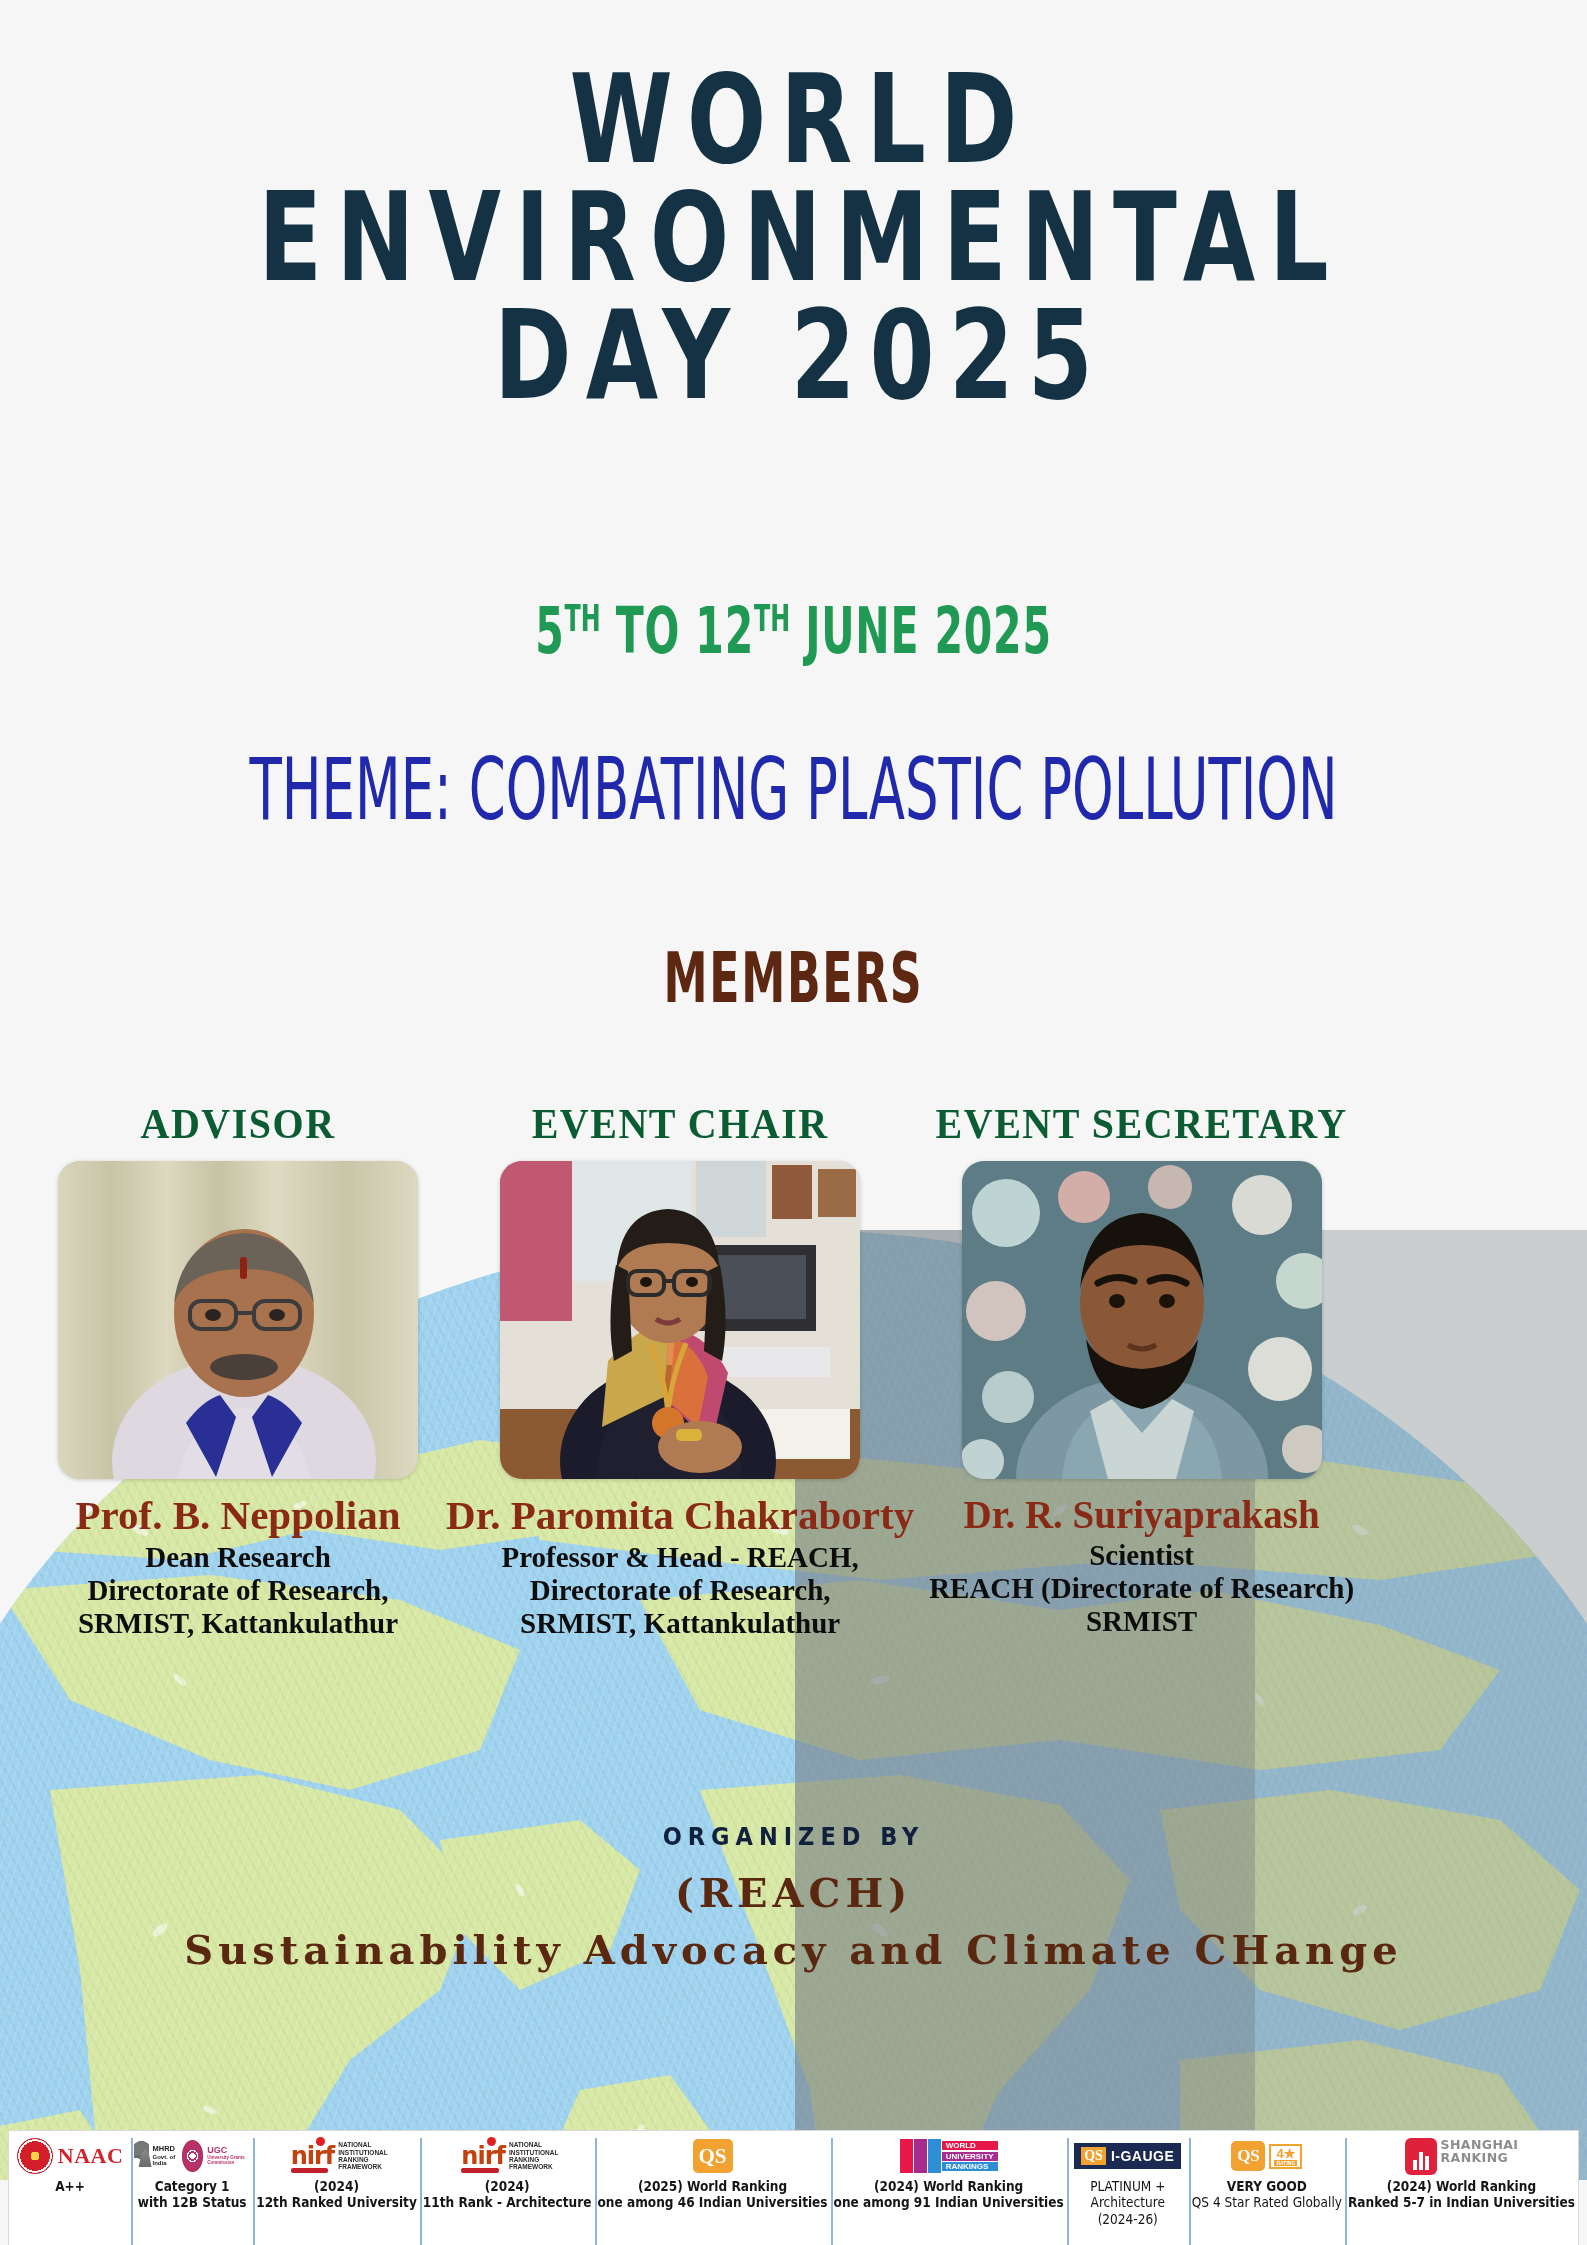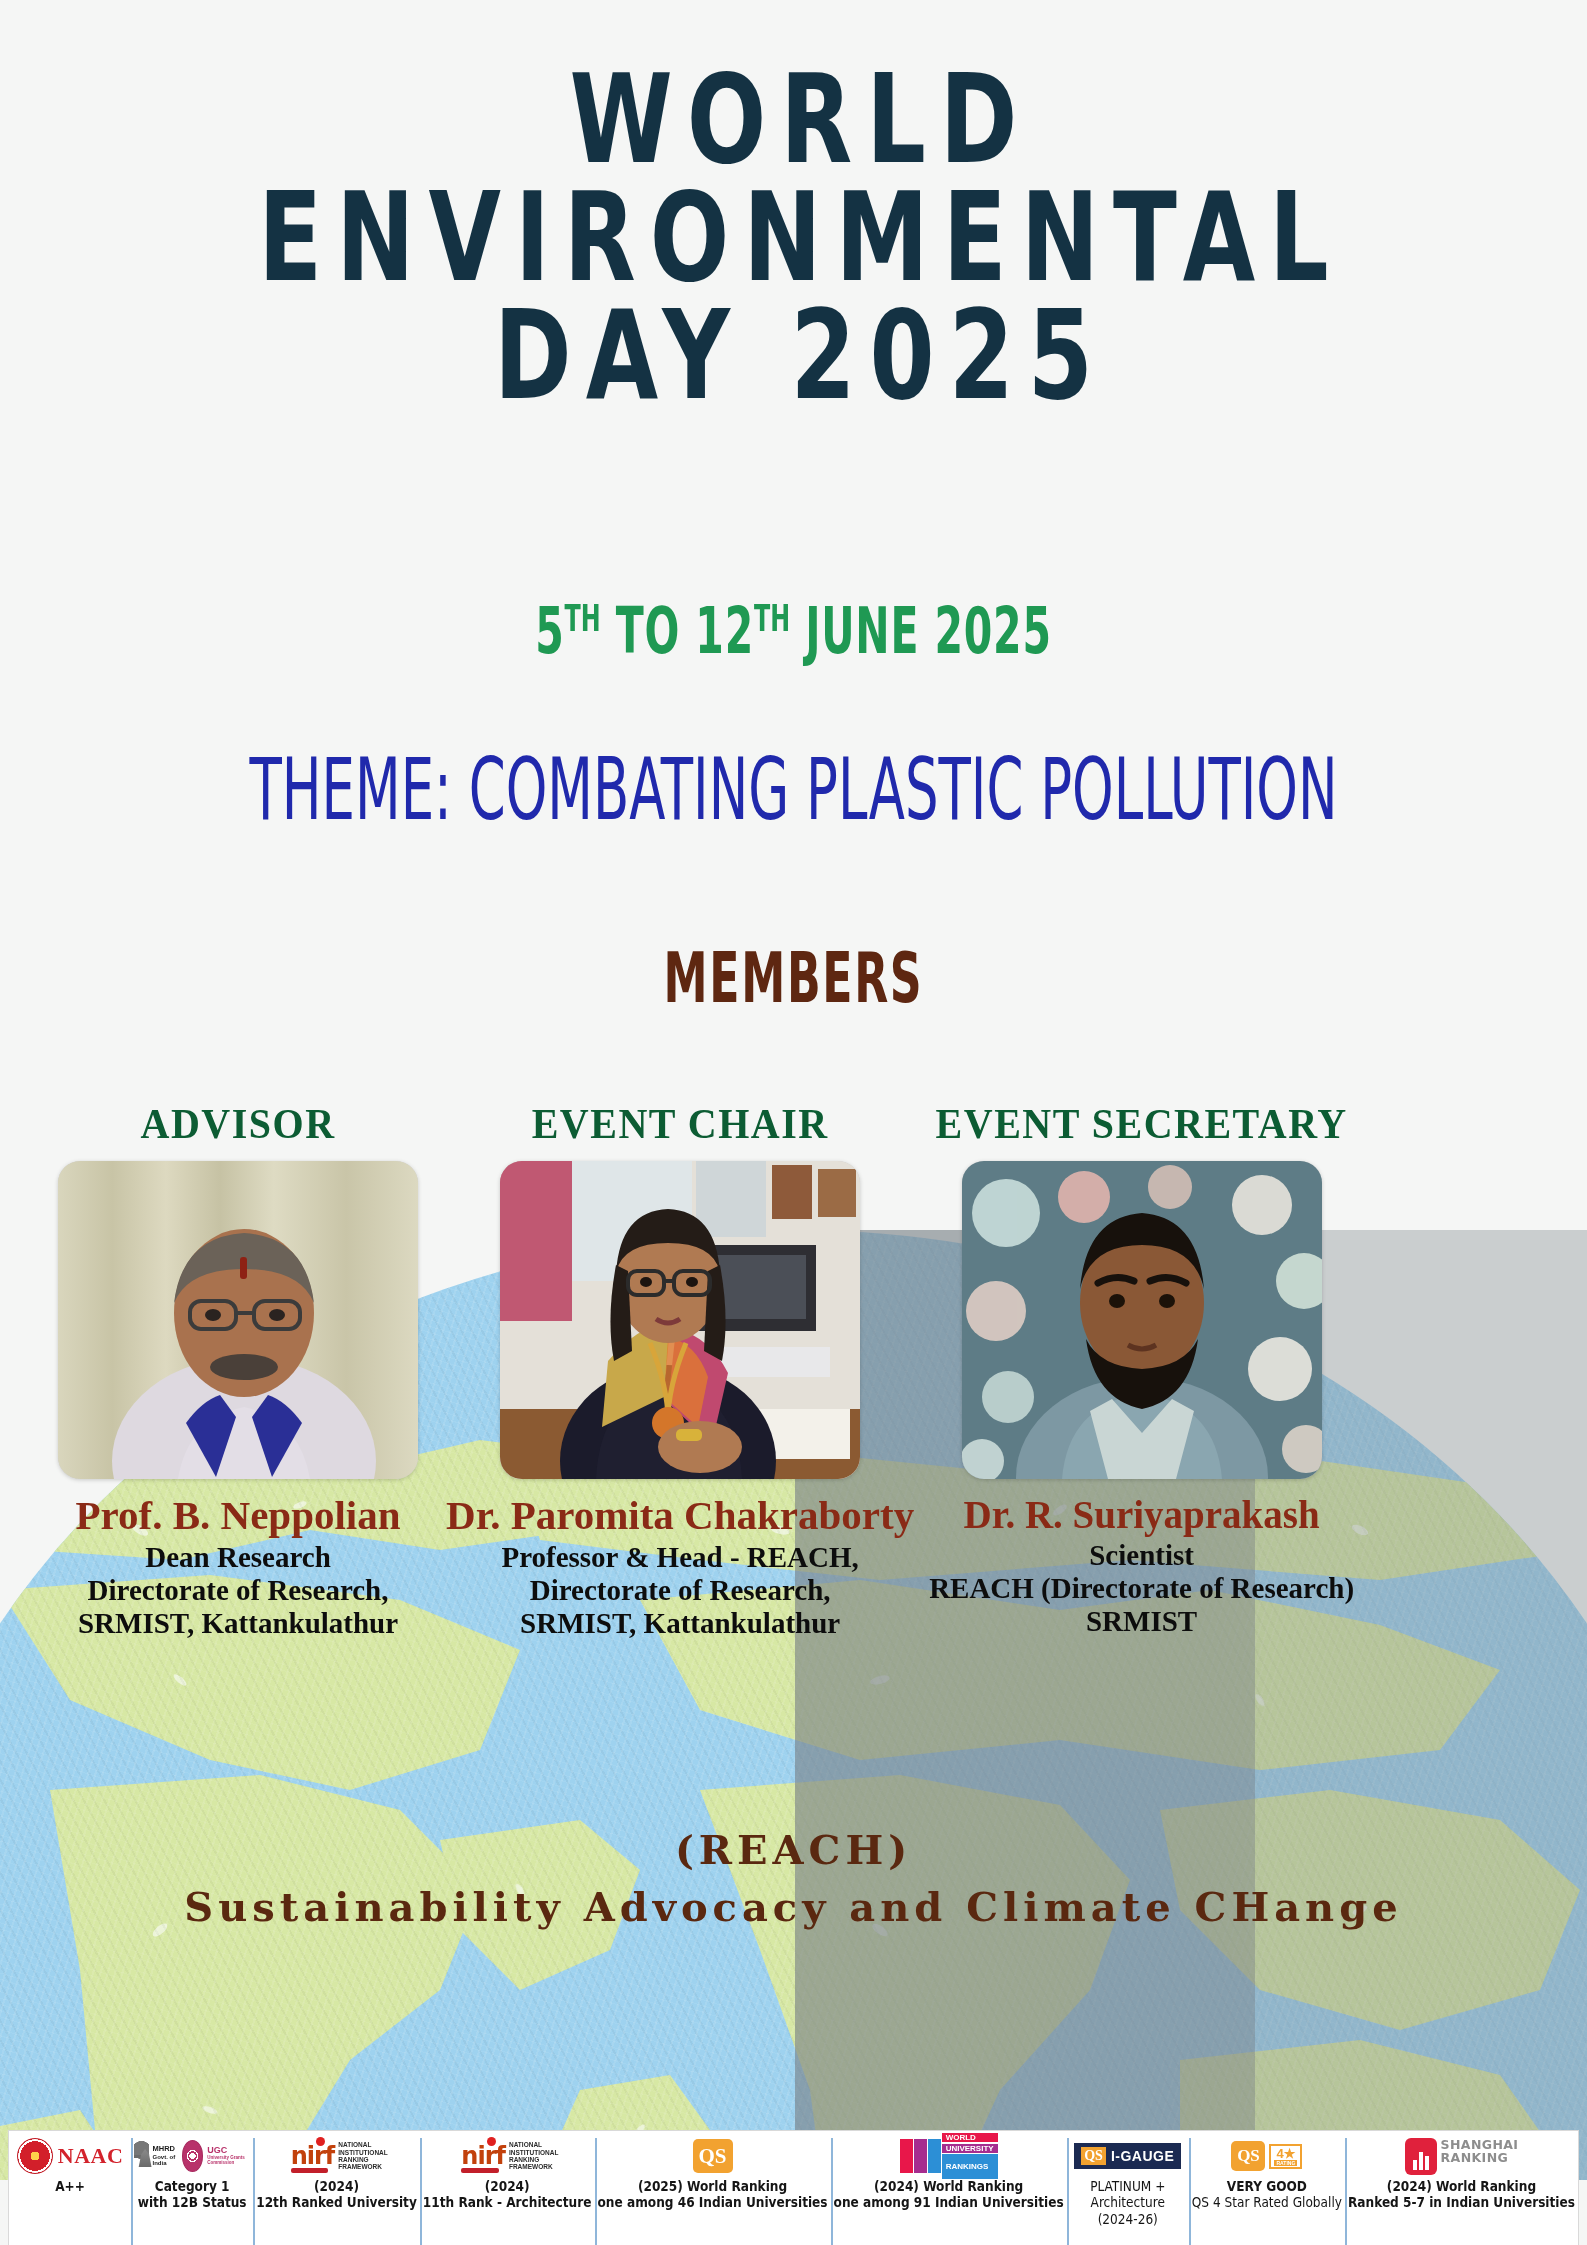--- a/index.html
+++ b/index.html
@@ -232,21 +232,21 @@
   .nirf-txt{font-size:6.5px;font-weight:700;color:#2b2b2b;line-height:1.12;text-align:left;}
   .qs-box{width:40px;height:34px;background:#f2a230;border-radius:5px;display:flex;align-items:center;justify-content:center;
       font-family:"Liberation Serif",serif;font-weight:700;font-size:21px;color:#fff;}
   .the-logo{display:flex;align-items:center;gap:1px;}
   .the-t{width:13px;height:34px;background:#e8174a;}
   .the-h{width:13px;height:34px;background:#a62d8f;}
   .the-e{width:13px;height:34px;background:#2c8fd6;}
   .the-right{display:flex;flex-direction:column;gap:1.5px;}
   .the-r1{background:#e8174a;color:#fff;font-size:8px;font-weight:700;padding:0 4px;}
   .the-r2{background:#a62d8f;color:#fff;font-size:8px;font-weight:700;padding:0 4px;}
-  .the-r3{background:#2c8fd6;color:#fff;font-size:8px;font-weight:700;padding:8px 4px;}
+  .the-r3{background:#2c8fd6;color:#fff;font-size:8px;font-weight:700;padding:0 4px;}
   .igauge{background:#1b2a52;padding:4px 7px;display:flex;align-items:center;gap:5px;}
   .igauge .qs{background:#f2a230;color:#fff;font-family:"Liberation Serif",serif;font-weight:700;font-size:14px;padding:1px 3px;}
   .igauge .ig{color:#fff;font-weight:700;font-size:14px;letter-spacing:.5px;}
   .qs4{display:flex;align-items:center;gap:4px;}
   .qs4 .star{border:2px solid #f2a230;padding:1px 3px;display:flex;flex-direction:column;align-items:center;}
   .qs4 .star .n{color:#f2a230;font-weight:700;font-size:13px;line-height:1;}
   .qs4 .star .r{background:#f2a230;color:#fff;font-size:5px;font-weight:700;padding:0 2px;}
   .sh-logo{display:flex;align-items:flex-start;gap:4px;}
   .sh-mark{width:32px;height:32px;background:#e0213c;border-radius:6px;display:flex;align-items:flex-end;justify-content:center;gap:2px;padding-bottom:5px;}
   .sh-mark i{display:block;width:4px;background:#fff;}
@@ -441,20 +441,21 @@
         <div class="pdesig">
           <div>Scientist</div>
           <div>REACH (Directorate of Research)</div>
           <div>SRMIST</div>
         </div>
       </div>
 
     </div>
 
     <div class="org-block">
+      <div class="org-by">ORGANIZED BY</div>
       <div class="org-name">
         <span>(REACH)</span>
         <span>Sustainability Advocacy and Climate CHange</span>
       </div>
     </div>
   </div>
 
   <div class="footer">
 
     <div class="fcell">

